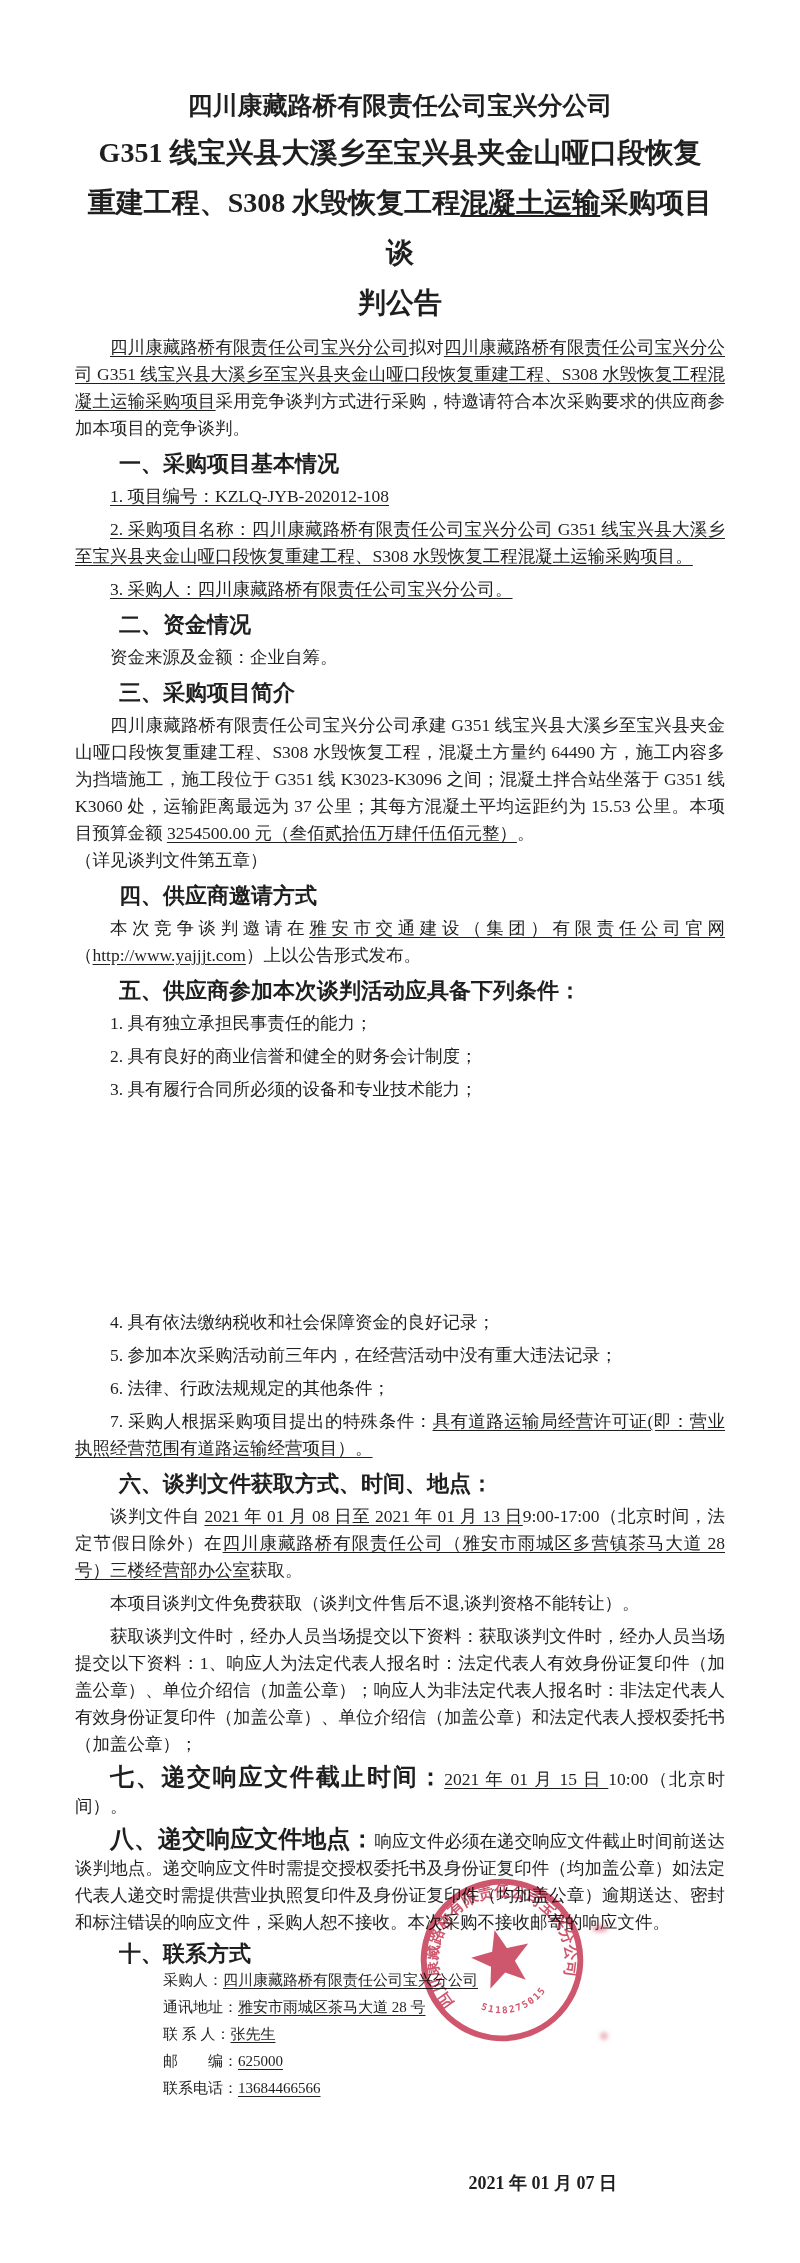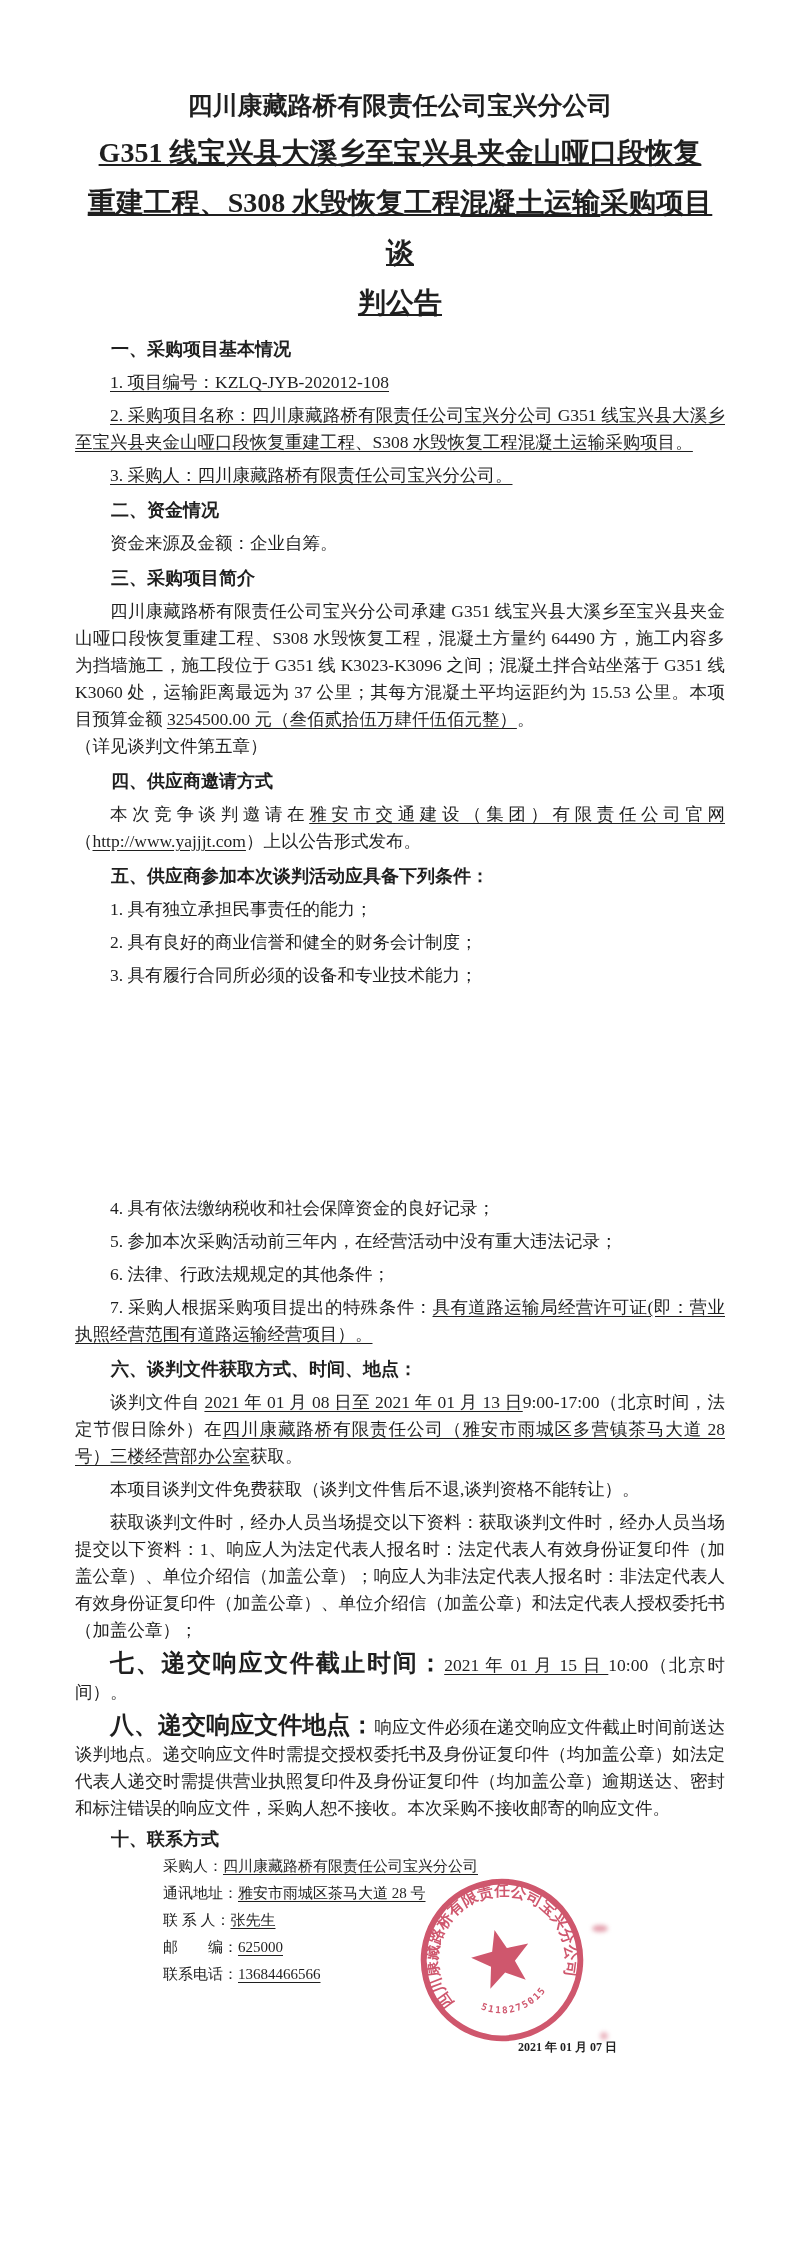--- a/index.html
+++ b/index.html
@@ -6,32 +6,32 @@
   body{
     width:800px;height:2263px;
     background:#ffffff;
     position:relative;
     overflow:hidden;
     font-family:"Liberation Serif","DejaVu Serif",serif;
     color:#1f1f1f;
   }
   .page{padding:84px 75px 0 75px;}
   .t1{font-size:25px;font-weight:bold;text-align:center;line-height:44px;margin:0;}
-  .t2{font-size:28px;font-weight:bold;text-align:center;line-height:50px;margin:0;text-decoration:underline;}
+  .t2{font-size:28px;font-weight:bold;text-align:center;line-height:50px;margin:0;}
   p{font-size:17.5px;line-height:27px;text-align:justify;margin:0;}
   .ind{text-indent:2em;}
   .mt{margin-top:6px;}
   .item{margin-top:6px;}
-  .h{font-weight:bold;font-size:18px;text-indent:2em;margin:8px 0 0 0;line-height:27px;}
+  .h{font-weight:bold;font-size:22px;text-indent:2em;margin:8px 0 0 0;line-height:27px;}
   .u{text-decoration:underline;text-underline-offset:3px;}
   b{font-size:24px;}
   .gap{height:200px;}
   .contact-row{font-size:15px;line-height:27px;padding-left:88px;}
   .contact-row .u{}
-  .date-line{font-size:12px;font-weight:bold;text-align:right;padding-right:108px;margin-top:46px;line-height:27px;}
+  .date-line{font-size:18px;font-weight:bold;text-align:right;padding-right:108px;margin-top:68px;line-height:27px;}
   .seal{
     position:absolute;left:416px;top:1872px;width:172px;height:176px;
     transform:rotate(-14deg);
     opacity:0.82;
     mix-blend-mode:multiply;
     pointer-events:none;
   }
   .seal svg{width:100%;height:100%;}
   .smudge{position:absolute;border-radius:50%;filter:blur(2px);pointer-events:none;}
   .smudge.a{left:592px;top:1925px;width:16px;height:7px;background:rgba(197,49,77,.45);}
@@ -40,20 +40,21 @@
 </head>
 <body>
 
 <div class="page">
 
   <p class="t1">四川康藏路桥有限责任公司宝兴分公司</p>
   <p class="t2">G351 线宝兴县大溪乡至宝兴县夹金山哑口段恢复</p>
   <p class="t2"><span>重建工程、S308 水毁恢复工程</span><span class="u">混凝土运输</span><span>采购项目谈</span></p>
   <p class="t2">判公告</p>
 
+  <p class="ind mt"><span class="u">四川康藏路桥有限责任公司宝兴分公司</span><span>拟对</span><span class="u">四川康藏路桥有限责任公司宝兴分公司 G351 线宝兴县大溪乡至宝兴县夹金山哑口段恢复重建工程、S308 水毁恢复工程混凝土运输采购项目</span><span>采用竞争谈判方式进行采购，特邀请符合本次采购要求的供应商参加本项目的竞争谈判。</span></p>
 
   <p class="h">一、采购项目基本情况</p>
   <p class="ind item"><span class="u">1. 项目编号：KZLQ-JYB-202012-108</span></p>
   <p class="ind item"><span class="u">2. 采购项目名称：四川康藏路桥有限责任公司宝兴分公司 G351 线宝兴县大溪乡至宝兴县夹金山哑口段恢复重建工程、S308 水毁恢复工程混凝土运输采购项目。</span></p>
   <p class="ind item"><span class="u">3. 采购人：四川康藏路桥有限责任公司宝兴分公司。</span></p>
 
   <p class="h">二、资金情况</p>
   <p class="ind item">资金来源及金额：企业自筹。</p>
 
   <p class="h">三、采购项目简介</p>

